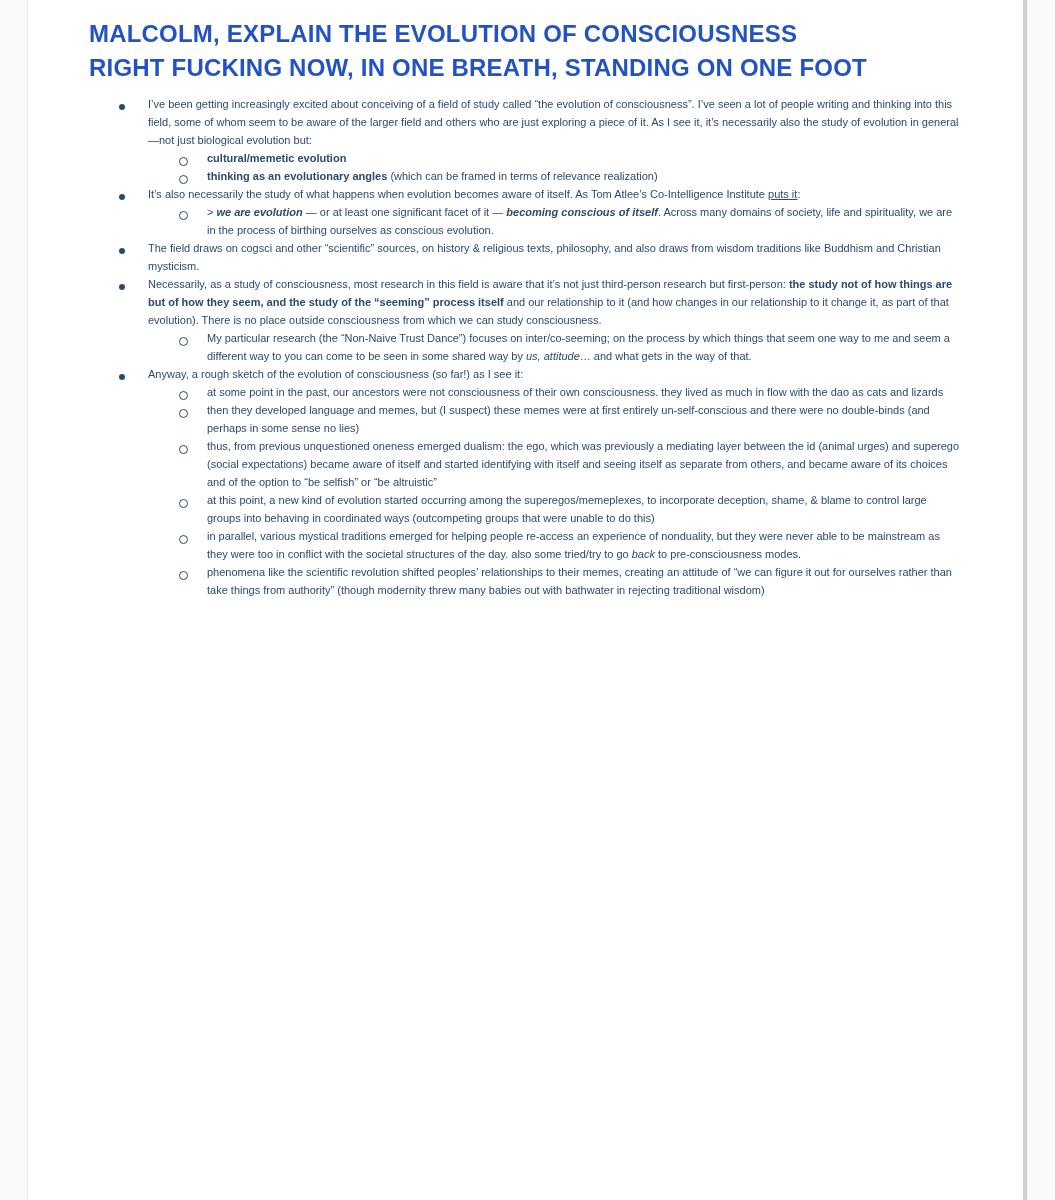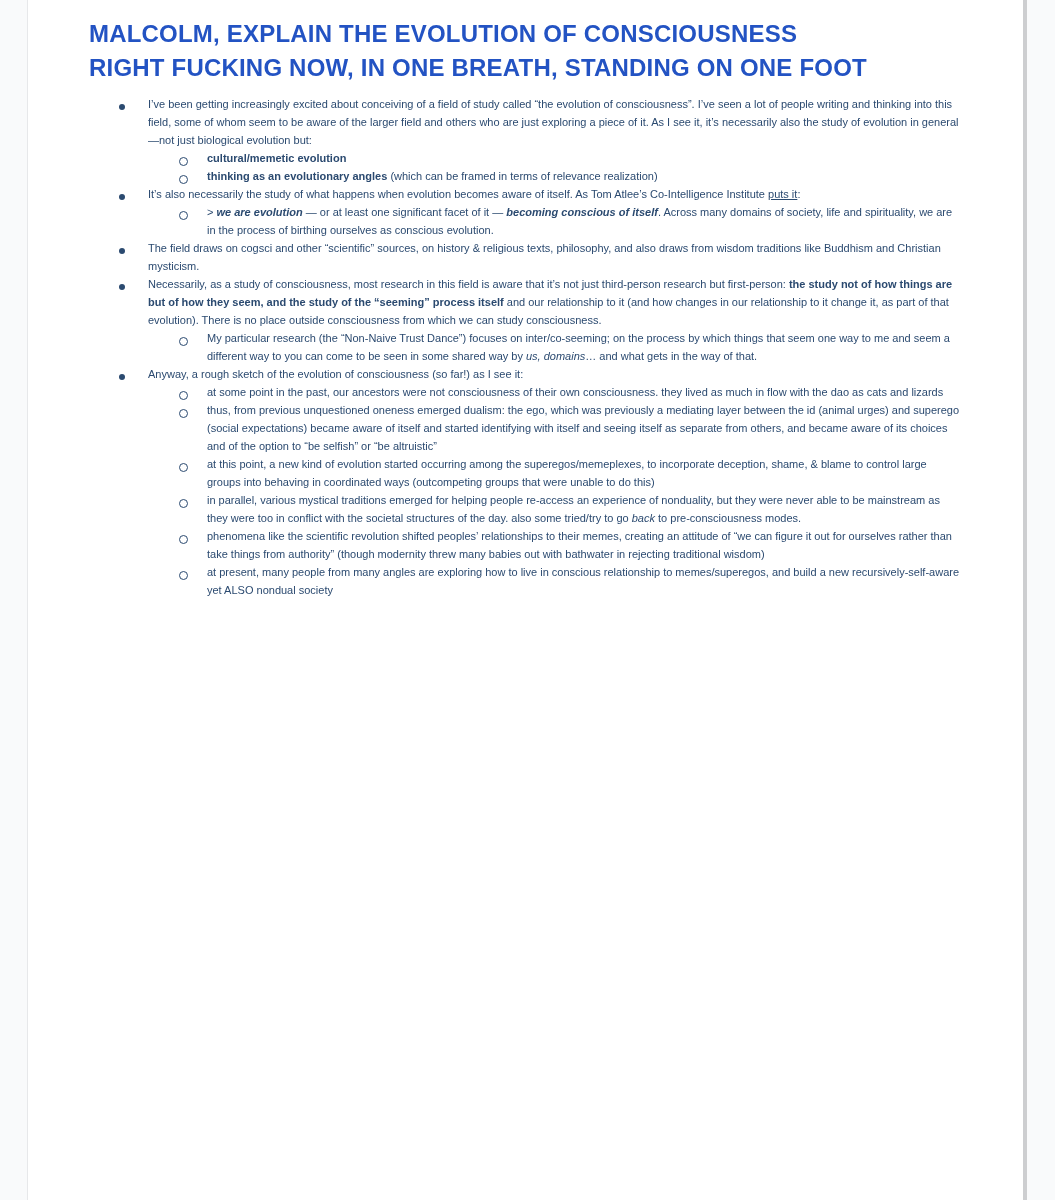--- a/index.html
+++ b/index.html
@@ -77,43 +77,43 @@
             </li>
           </ul>
         </li>
         <li class="l1">
           <div class="li-text"><span class="seg-plain">The field draws on cogsci and other “scientific” sources, on history &amp; religious texts, philosophy, and also draws from wisdom traditions like Buddhism and Christian mysticism.</span></div>
         </li>
         <li class="l1">
           <div class="li-text"><span class="seg-plain">Necessarily, as a study of consciousness, most research in this field is aware that it’s not just third-person research but first-person: </span><span class="seg-bold">the study not of how things are but of how they seem, and the study of the “seeming” process itself</span><span class="seg-plain"> and our relationship to it (and how changes in our relationship to it change it, as part of that evolution). There is no place outside consciousness from which we can study consciousness.</span></div>
           <ul>
             <li class="l2">
-              <div class="li-text"><span class="seg-plain">My particular research (the “Non-Naive Trust Dance”) focuses on inter/co-seeming; on the process by which things that seem one way to me and seem a different way to you can come to be seen in some shared way by </span><span class="seg-italic">us, domains</span><span class="seg-plain">… and what gets in the way of that.</span></div>
+              <div class="li-text"><span class="seg-plain">My particular research (the “Non-Naive Trust Dance”) focuses on inter/co-seeming; on the process by which things that seem one way to me and seem a different way to you can come to be seen in some shared way by </span><span class="seg-italic">us, attitude</span><span class="seg-plain">… and what gets in the way of that.</span></div>
             </li>
           </ul>
         </li>
         <li class="l1">
           <div class="li-text"><span class="seg-plain">Anyway, a rough sketch of the evolution of consciousness (so far!) as I see it:</span></div>
           <ul>
             <li class="l2">
               <div class="li-text"><span class="seg-plain">at some point in the past, our ancestors were not consciousness of their own consciousness. they lived as much in flow with the dao as cats and lizards</span></div>
+            </li>
+            <li class="l2">
+              <div class="li-text"><span class="seg-plain">then they developed language and memes, but (I suspect) these memes were at first entirely un-self-conscious and there were no double-binds (and perhaps in some sense no lies)</span></div>
             </li>
             <li class="l2">
               <div class="li-text"><span class="seg-plain">thus, from previous unquestioned oneness emerged dualism: the ego, which was previously a mediating layer between the id (animal urges) and superego (social expectations) became aware of itself and started identifying with itself and seeing itself as separate from others, and became aware of its choices and of the option to “be selfish” or “be altruistic”</span></div>
             </li>
             <li class="l2">
               <div class="li-text"><span class="seg-plain">at this point, a new kind of evolution started occurring among the superegos/memeplexes, to incorporate deception, shame, &amp; blame to control large groups into behaving in coordinated ways (outcompeting groups that were unable to do this)</span></div>
             </li>
             <li class="l2">
               <div class="li-text"><span class="seg-plain">in parallel, various mystical traditions emerged for helping people re-access an experience of nonduality, but they were never able to be mainstream as they were too in conflict with the societal structures of the day. also some tried/try to go </span><span class="seg-italic">back</span><span class="seg-plain"> to pre-consciousness modes.</span></div>
             </li>
             <li class="l2">
               <div class="li-text"><span class="seg-plain">phenomena like the scientific revolution shifted peoples’ relationships to their memes, creating an attitude of “we can figure it out for ourselves rather than take things from authority” (though modernity threw many babies out with bathwater in rejecting traditional wisdom)</span></div>
             </li>
-            <li class="l2">
-              <div class="li-text"><span class="seg-plain">at present, many people from many angles are exploring how to live in conscious relationship to memes/superegos, and build a new recursively-self-aware yet ALSO nondual society</span></div>
-            </li>
           </ul>
         </li>
       </ul>
   </div>
 </div>
 <div class="scroll-line"></div>
 
 </body></html>

